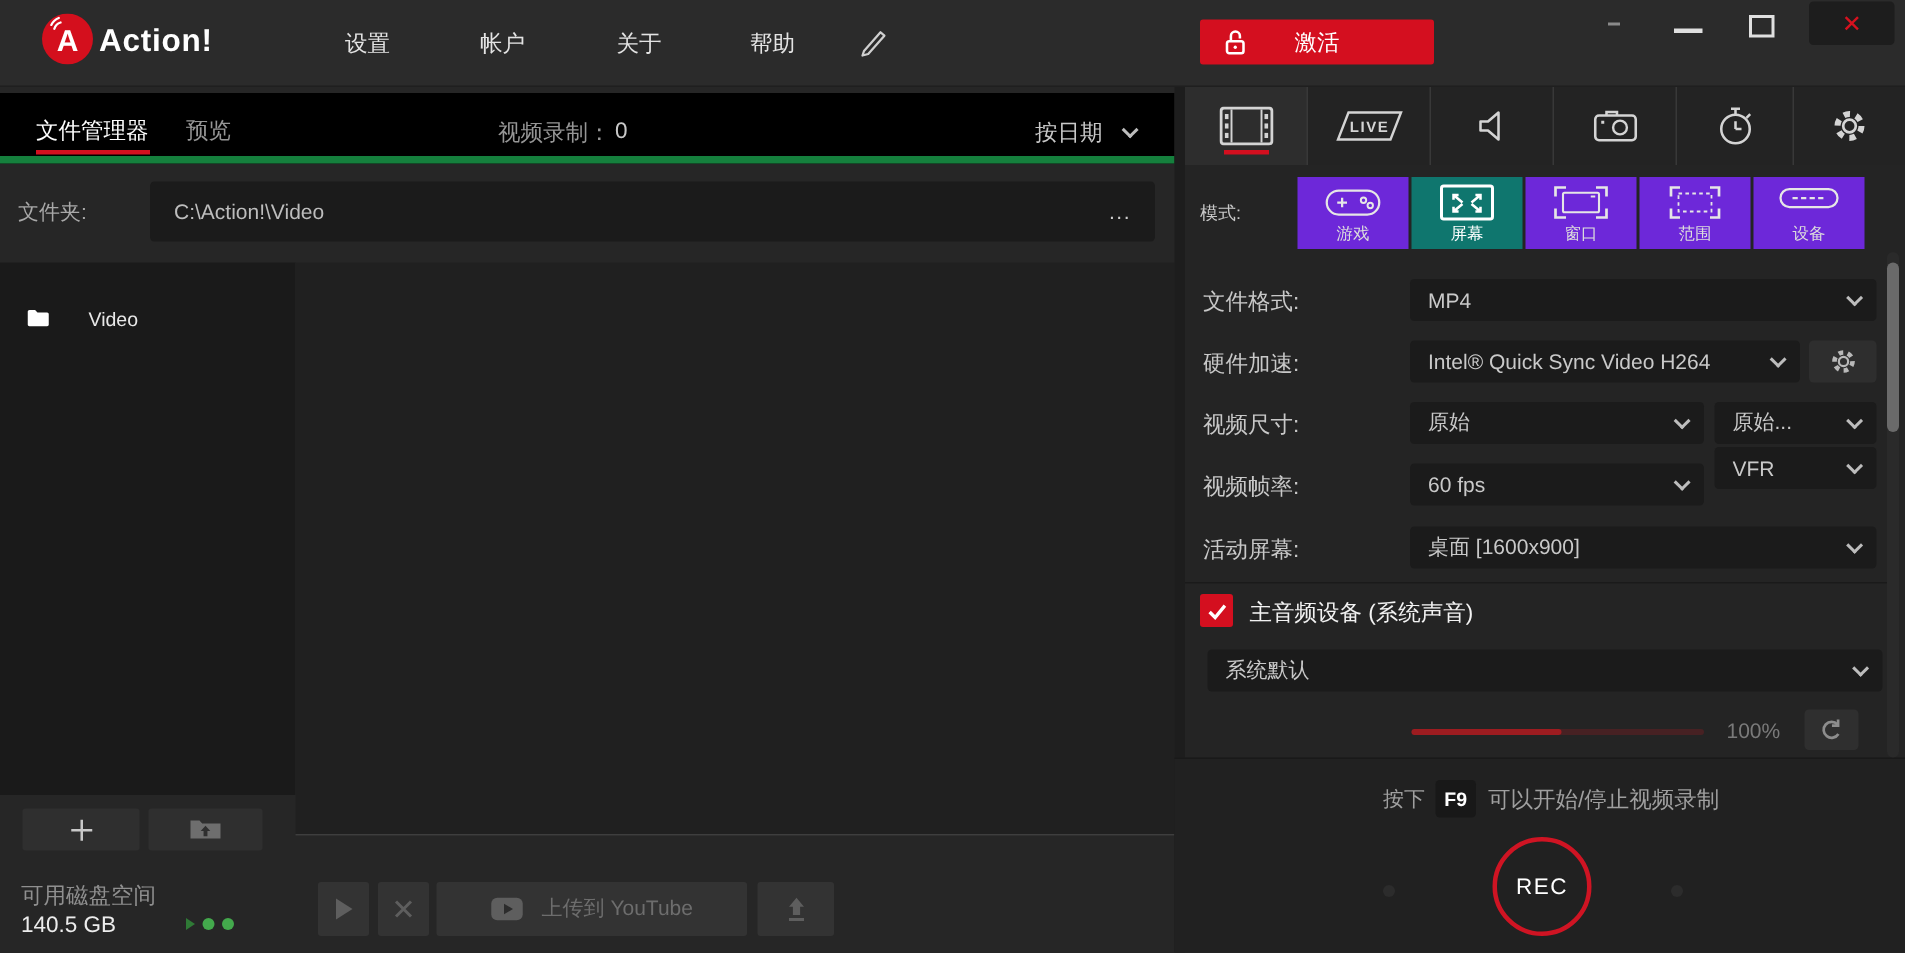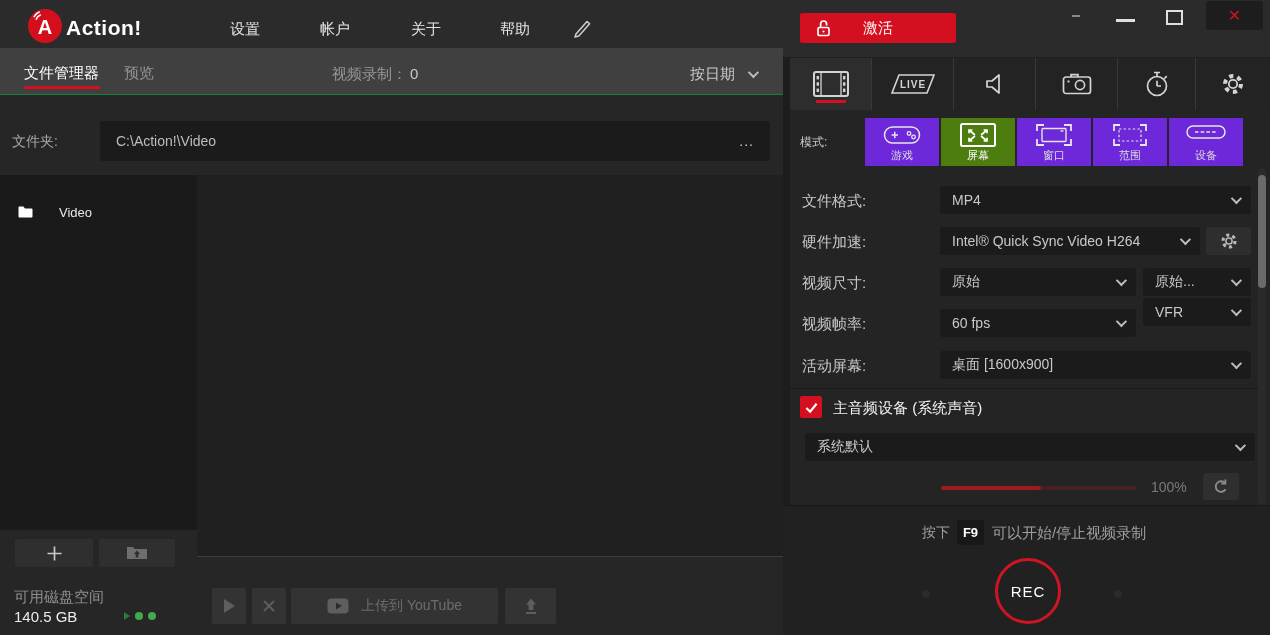--- a/index.html
+++ b/index.html
@@ -18,21 +18,21 @@
      display:flex; align-items:center; justify-content:center; gap:26px; }
   #activate-btn .lbl { color:#fff; font-size:15px; }
   #activate-btn svg { position:absolute; left:16px; top:6px; }
   #wc-dash { left:1072px; top:15px; width:8px; height:2px; background:#8a8a8a; }
   #wc-min { left:1116px; top:19px; width:19px; height:2.5px; background:#e0e0e0; }
   #wc-max { left:1166px; top:10px; width:17px; height:15px; border:2px solid #e0e0e0; }
   #wc-close { left:1206px; top:1px; width:57px; height:29px; background:#1d1d1d; border-radius:3px;
      display:flex; align-items:center; justify-content:center; color:#d6121f; font-size:16px; font-weight:bold; }
 
   
-  #left-header { position:absolute; left:0; top:48px; width:783px; height:47px; background:#404040; border-bottom:1px solid #15803d; }
+  #left-header { position:absolute; left:0; top:62px; width:783px; height:47px; background:#000000; border-bottom:5px solid #15803d; }
   #tab-files { left:24px; top:16px; font-size:15px; color:#fff; }
   #tab-files .ul { position:absolute; left:0; top:22px; width:76px; height:2.5px; background:#d40f1f; }
   #tab-preview { left:124px; top:16px; font-size:15px; color:#969696; }
   #records-label { left:332px; top:17px; font-size:15px; color:#969696; }
   #records-count { left:410px; top:17px; font-size:15px; color:#c8c8c8; }
   #sort-dd { left:690px; top:17px; font-size:15px; color:#c8c8c8; }
   #sort-chev { left:748px; top:22px; }
 
   
   #folder-label { left:12px; top:133px; font-size:14px; color:#a8a8a8; }
@@ -73,21 +73,21 @@
   #right-panel { position:absolute; left:790px; top:58px; width:480px; height:447px; background:#242424; }
   #rtabs { position:absolute; left:790px; top:58px; width:480px; height:52px; background:#232323; display:flex; }
   .rtab { position:relative; height:52px; border-right:1px solid #383838; display:flex; align-items:center; justify-content:center; }
   .rtab.last { border-right:none; }
   .rtab.active { background:#2d2d2d; }
   .rtab.active .ul { position:absolute; left:50%; transform:translateX(-50%); top:42px; width:30px; height:3px; background:#d40f1f; }
 
   #mode-label { left:800px; top:134px; font-size:12px; color:#c8c8c8; }
   .mode-tile { position:absolute; top:118px; width:74px; height:48px; background:#6d28d9;
      display:flex; flex-direction:column; align-items:center; justify-content:flex-end; padding-bottom:3px; }
-  .mode-tile.active { background:#4d7c0f; }
+  .mode-tile.active { background:#0f766e; }
   .mode-tile .ic { position:absolute; top:4px; left:50%; transform:translateX(-50%); }
   .mode-tile .lbl { font-size:11px; color:#dcdcdc; }
   .mode-tile.active .lbl { color:#fff; }
 
   .flabel { font-size:15px; color:#c8c8c8; }
   .dd { position:absolute; height:28px; background:#1b1b1b; border-radius:3px; display:flex; align-items:center; padding:0 12px; }
   .dd .val { font-size:14px; color:#c9c9c9; flex:1; white-space:nowrap; overflow:hidden; }
   .chev { display:inline-block; width:8px; height:8px; border-right:2px solid #bdbdbd; border-bottom:2px solid #bdbdbd;
      transform:rotate(45deg) translateY(-2px); flex:none; }
   .sqbtn { position:absolute; background:#2e2e2e; border-radius:3px; display:flex; align-items:center; justify-content:center; }

